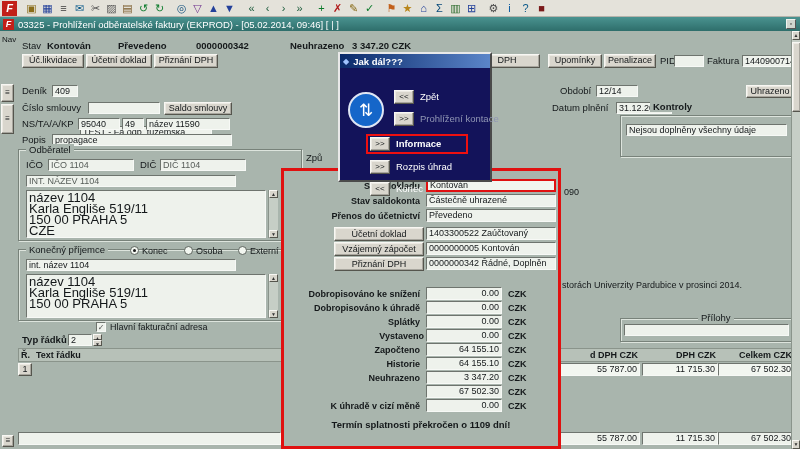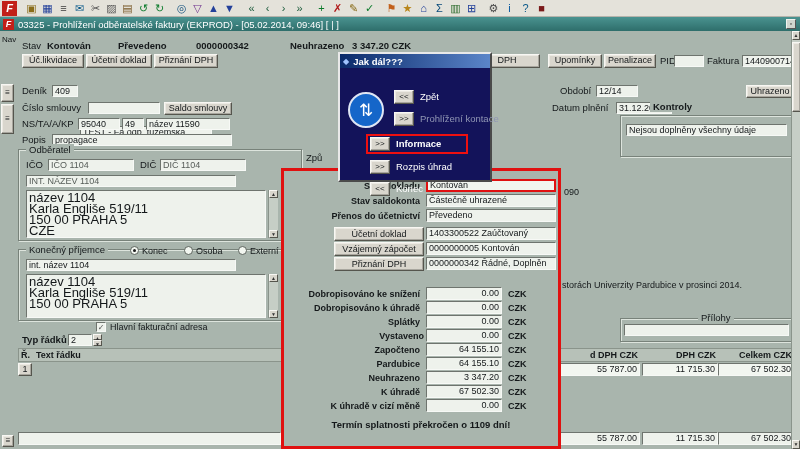--- a/index.html
+++ b/index.html
@@ -250,27 +250,26 @@
         <div class="abs lbl b s9" style="left: 224px; top: 131px; width: 30px;">CZK</div>
         <div class="abs lbl b right s9" style="left: 0px; top: 145px; width: 136px;">Splátky</div>
         <div class="abs fld right" style="left: 142px; top: 144px; width: 76px; height: 13px;">0.00</div>
         <div class="abs lbl b s9" style="left: 224px; top: 145px; width: 30px;">CZK</div>
         <div class="abs lbl b right s9" style="left: 4px; top: 159px; width: 136px;">Vystaveno</div>
         <div class="abs fld right" style="left: 142px; top: 158px; width: 76px; height: 13px;">0.00</div>
         <div class="abs lbl b s9" style="left: 224px; top: 159px; width: 30px;">CZK</div>
         <div class="abs lbl b right s9" style="left: 0px; top: 173px; width: 136px;">Započteno</div>
         <div class="abs fld right" style="left: 142px; top: 172px; width: 76px; height: 13px;">64 155.10</div>
         <div class="abs lbl b s9" style="left: 224px; top: 173px; width: 30px;">CZK</div>
-        <div class="abs lbl b right s9" style="left: 0px; top: 187px; width: 136px;">Pardubice</div>
+        <div class="abs lbl b right s9" style="left: 0px; top: 187px; width: 136px;">Historie</div>
         <div class="abs fld right" style="left: 142px; top: 186px; width: 76px; height: 13px;">64 155.10</div>
         <div class="abs lbl b s9" style="left: 224px; top: 187px; width: 30px;">CZK</div>
         <div class="abs lbl b right s9" style="left: 0px; top: 201px; width: 136px;">Neuhrazeno</div>
         <div class="abs fld right" style="left: 142px; top: 200px; width: 76px; height: 13px;">3 347.20</div>
         <div class="abs lbl b s9" style="left: 224px; top: 201px; width: 30px;">CZK</div>
-        <div class="abs lbl b right s9" style="left: 0px; top: 215px; width: 136px;">K úhradě</div>
         <div class="abs fld right" style="left: 142px; top: 214px; width: 76px; height: 13px;">67 502.30</div>
         <div class="abs lbl b s9" style="left: 224px; top: 215px; width: 30px;">CZK</div>
         <div class="abs lbl b right s9" style="left: 0px; top: 229px; width: 136px;">K úhradě v cizí měně</div>
         <div class="abs fld right" style="left: 142px; top: 228px; width: 76px; height: 13px;">0.00</div>
         <div class="abs lbl b s9" style="left: 224px; top: 229px; width: 30px;">CZK</div>
         <div class="abs lbl b" style="left: 0px; top: 248px; width: 274px; text-align: center; font-size: 9.5px;">Termín splatnosti překročen o 1109 dní!</div>
       </div>
   </div>
 
   <div class="abs dialog">

